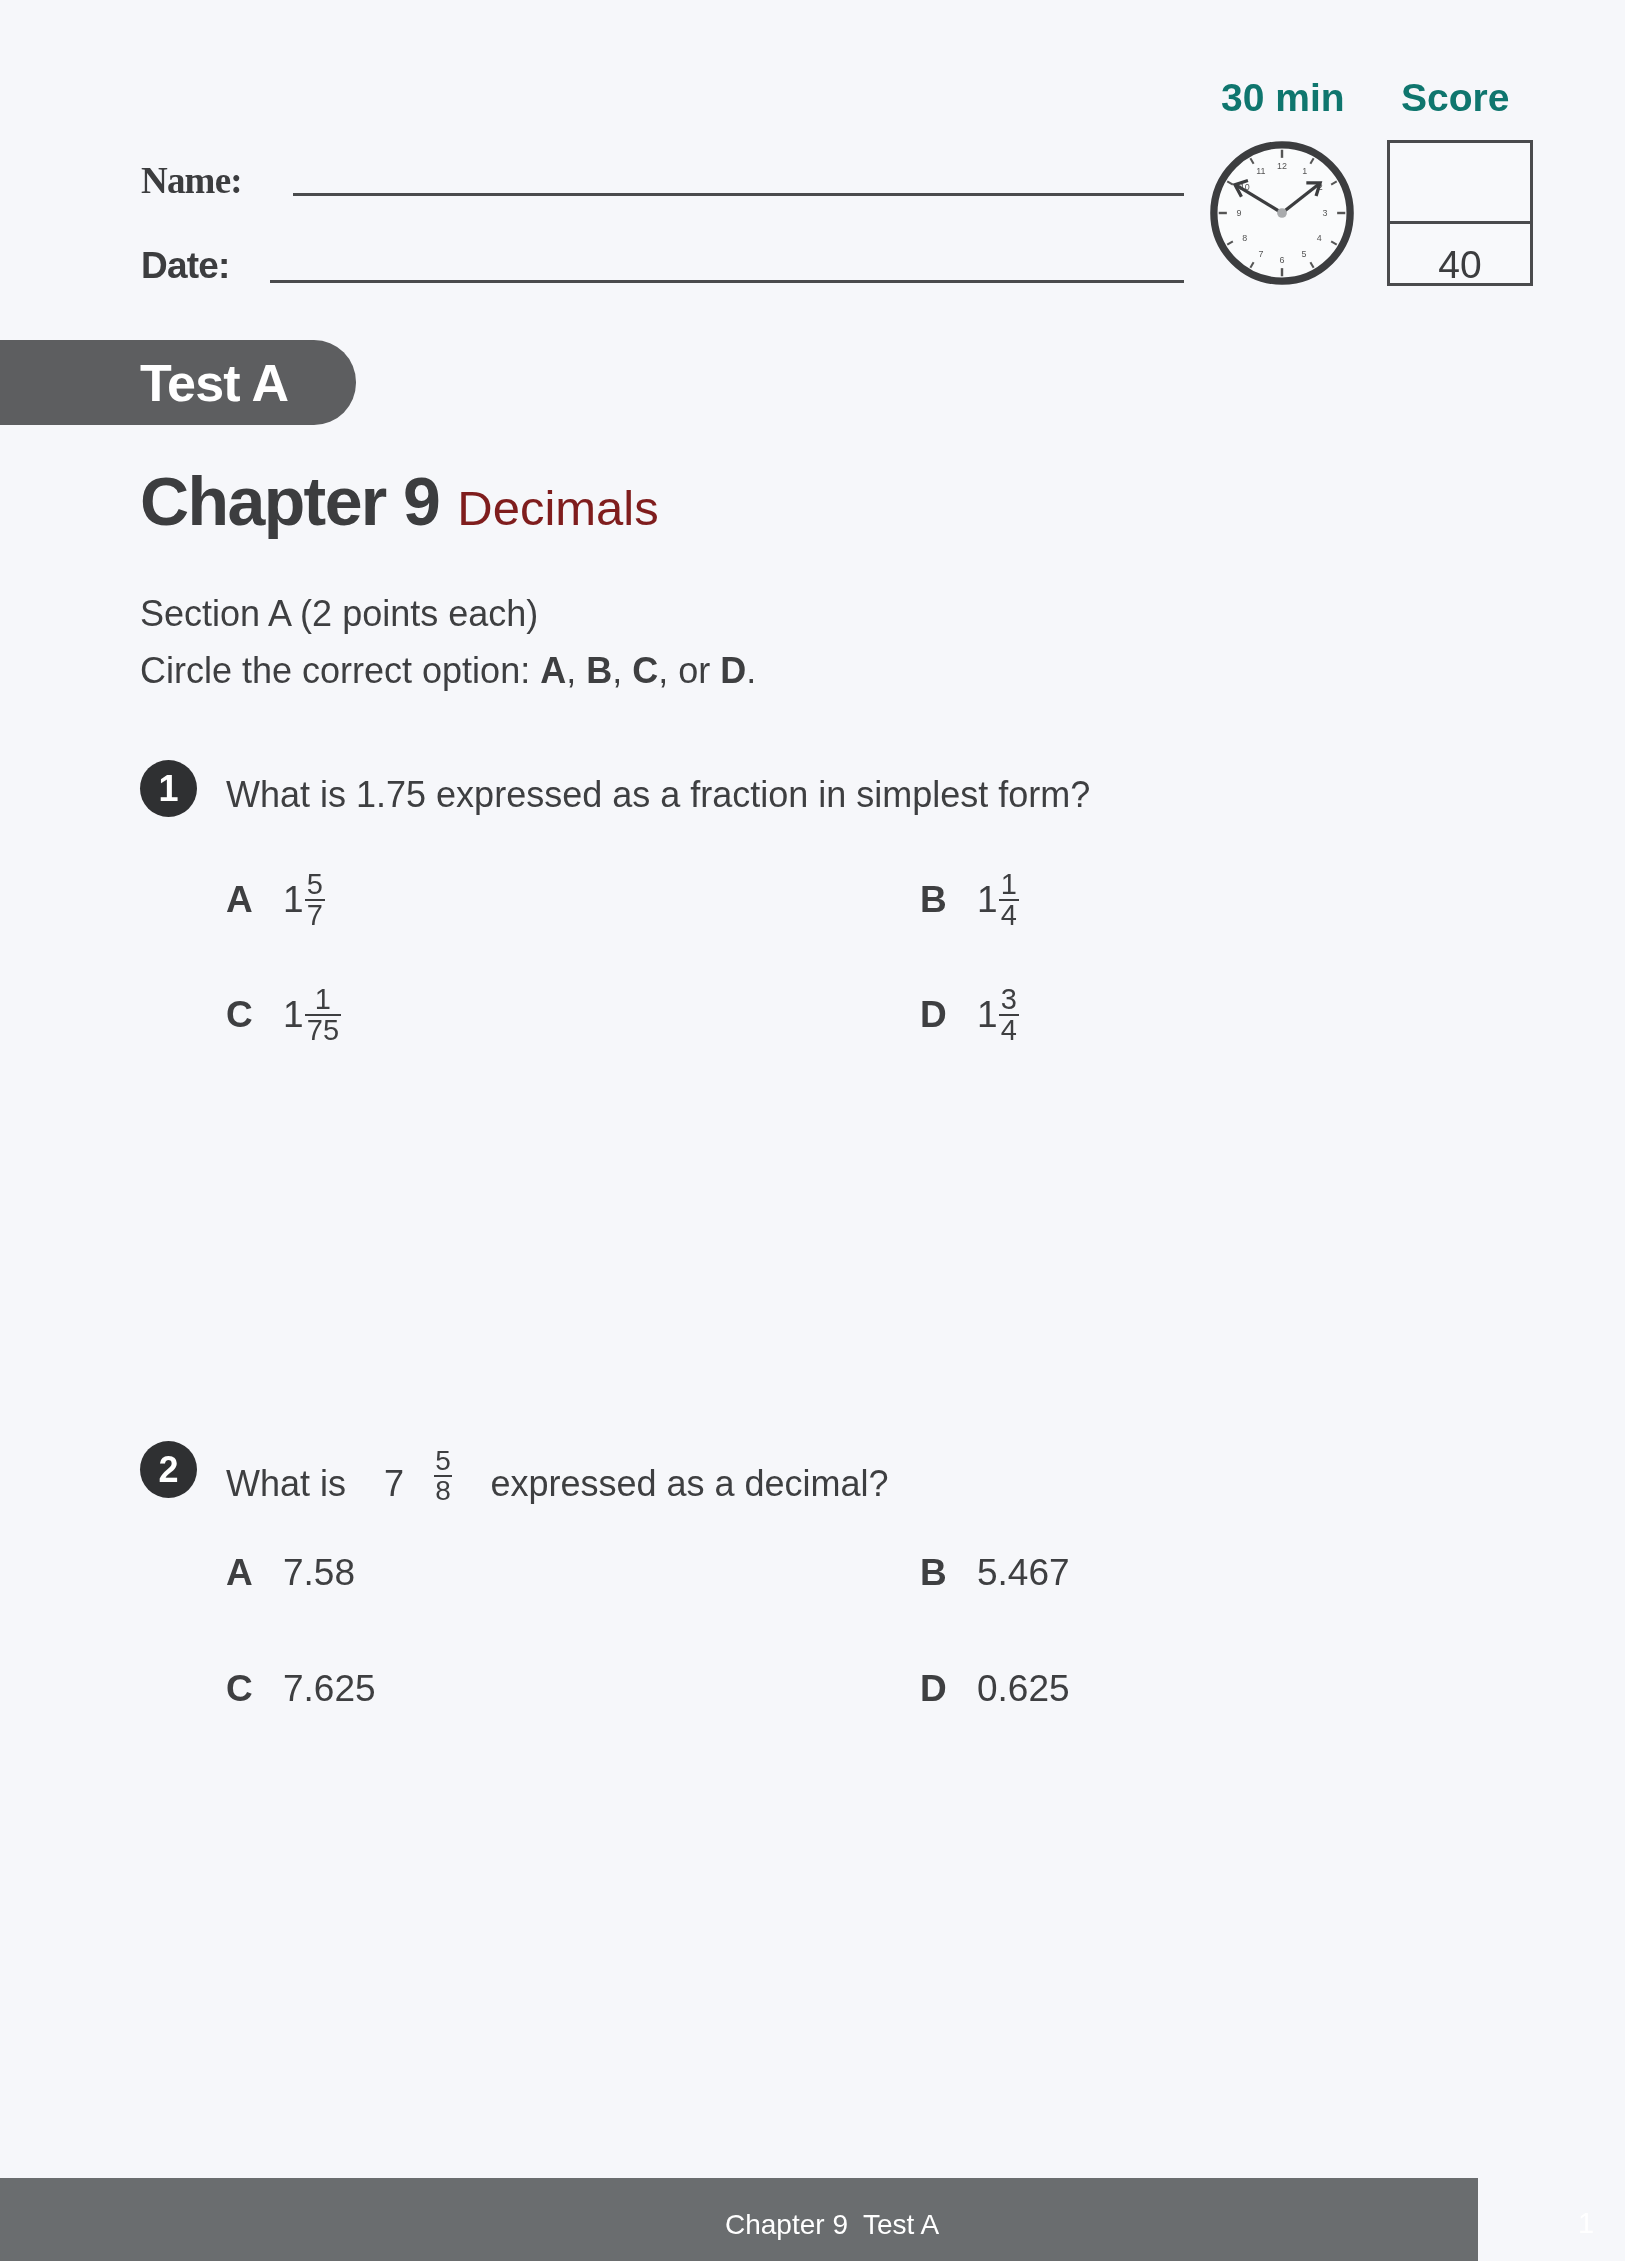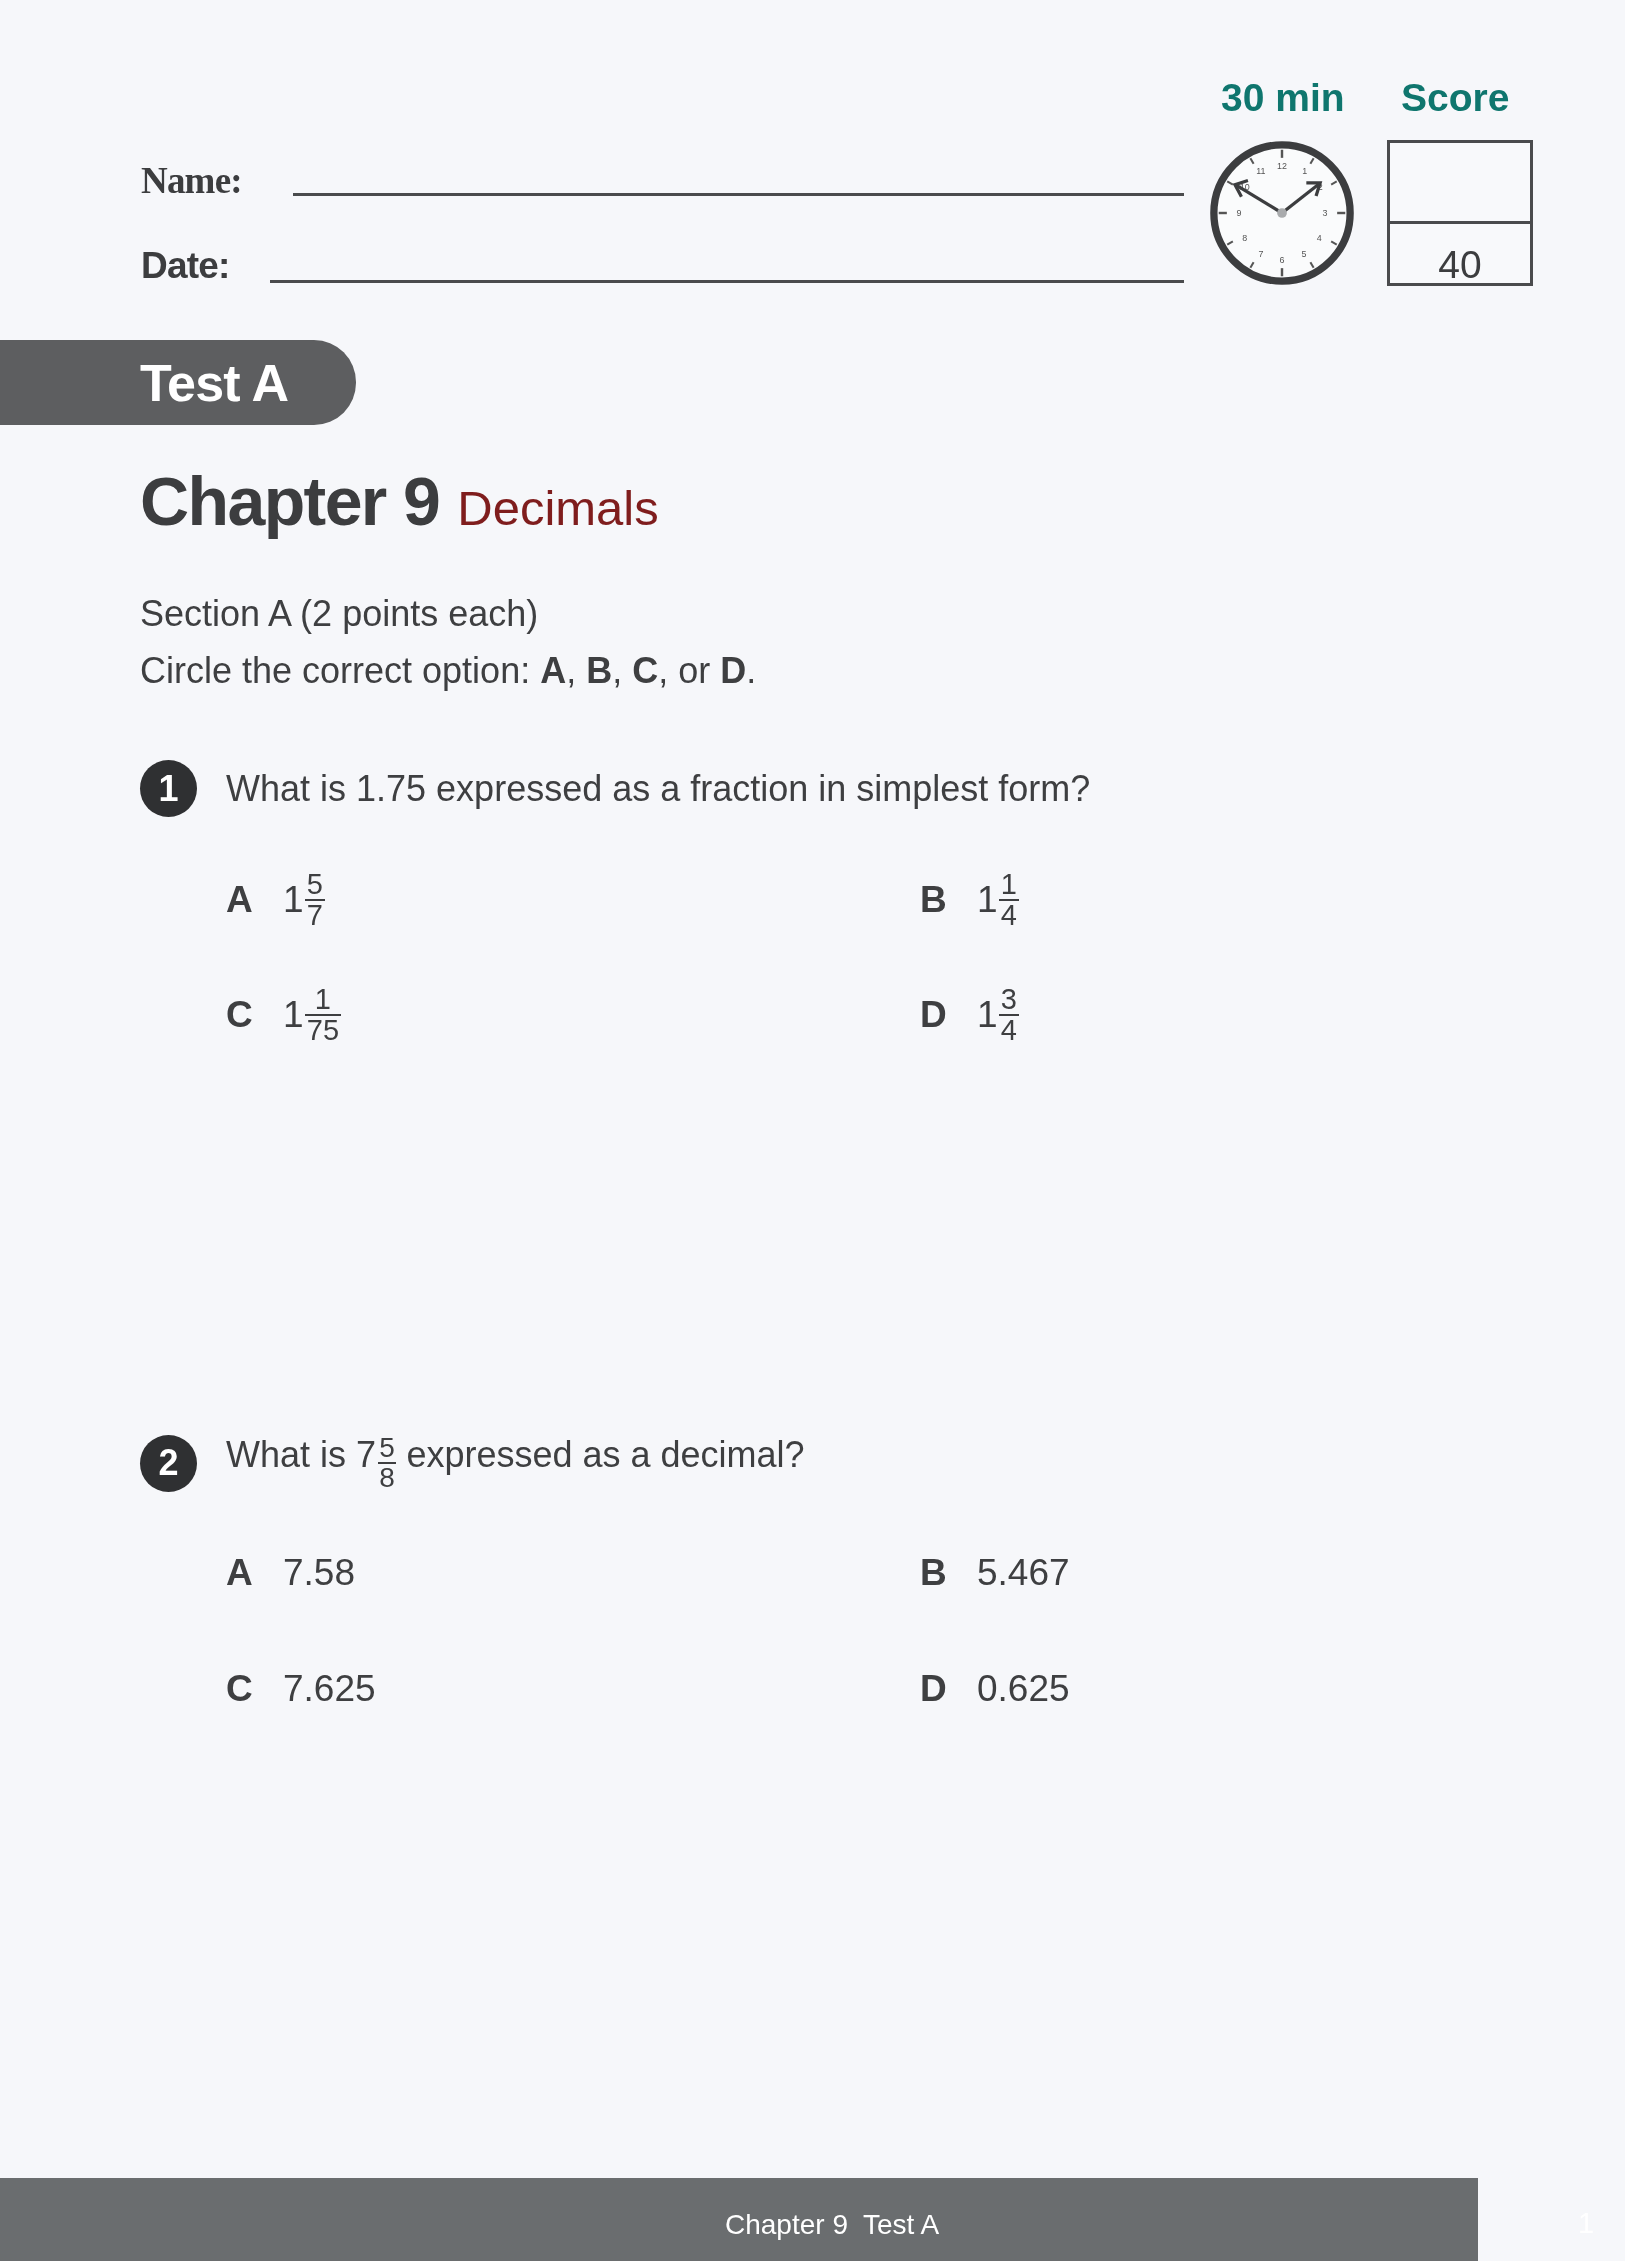--- a/index.html
+++ b/index.html
@@ -33,21 +33,21 @@
   .chapter-sub { font-size:49px; color:#7f1d1d; font-weight:normal; letter-spacing:0; margin-left:18px;text-align:right; }
 
   .section-text { font-size:36px; color:#3e3f41; }
   .section-text b { font-weight:bold; }
 
   .q-num {
     width:57px; height:57px; border-radius:50%; background:#2f3032;
     color:#ffffff; font-weight:bold; font-size:36px;
     display:flex; align-items:center; justify-content:center;
   }
-  .q-text { font-size:36px; color:#3e3f41; white-space:nowrap; }
+  .q-text { font-size:36px; color:#3e3f41; white-space:nowrap;margin-top:13px; }
 
   .opt { display:flex; align-items:center; font-size:37px; color:#3e3f41; }
   .opt-letter { font-weight:bold; width:57px; font-size:37px; }
   .mixed { display:inline-flex; align-items:center; }
   .frac { display:inline-flex; flex-direction:column; align-items:center; font-size:29px; line-height:29px; margin-left:1.6px; }
   .frac .num { padding:0 1.6px; }
   .frac .den { border-top:2.4px solid #3e3f41; padding:0 1.6px; }
 
   
   .footer {
@@ -166,21 +166,21 @@
     <span>1</span>
     <span class="frac">
         <span class="num">3</span>
         <span class="den">4</span>
       </span>
   </span>
 </div>
 
 <div class="abs" style="left:140px; top:1434px; display:flex; align-items:center;">
   <div class="q-num">2</div>
-  <div class="q-text" style="margin-left:29px; display:flex; align-items:flex-start;">
+  <div class="q-text" style="margin-left:29px; display:flex; align-items:flex-end;gap:28px;">
     <span style="white-space:pre;">What is </span>
     <span>7</span>
     <span class="frac" style="font-size:28px; line-height:28px;">
         <span class="num">5</span>
         <span class="den">8</span>
       </span>
     <span style="white-space:pre;"> expressed as a decimal?</span>
   </div>
 </div>
 

